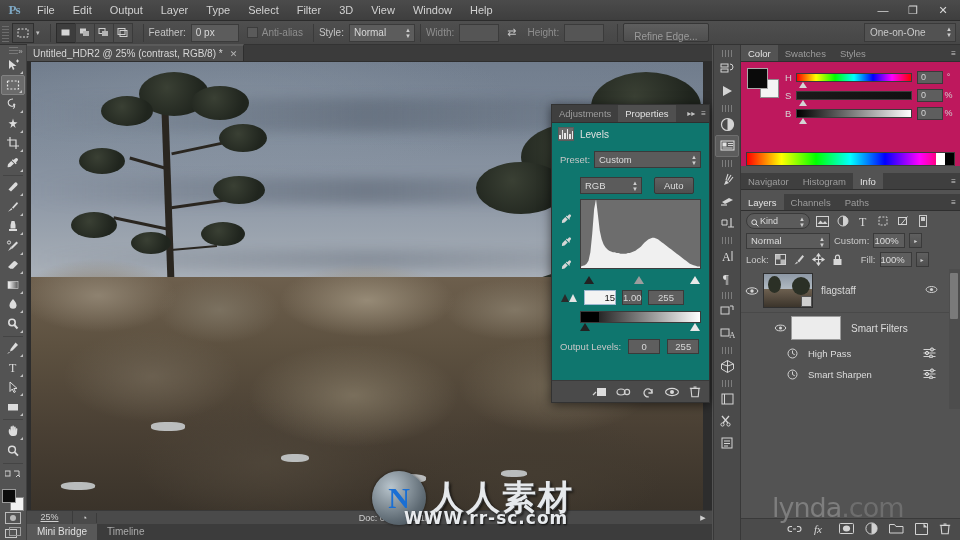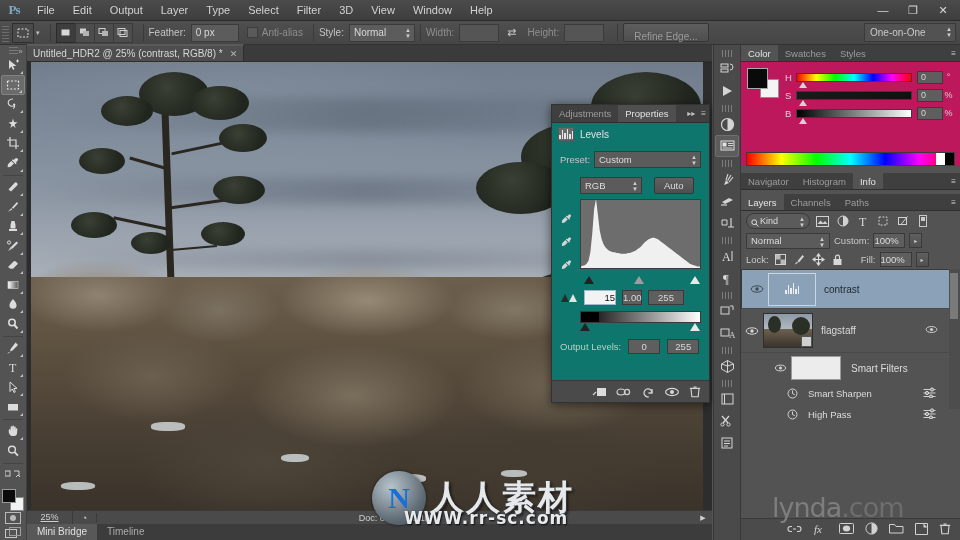--- a/index.html
+++ b/index.html
@@ -1084,39 +1084,20 @@
             <path d="M3.5,5 V3.2 a2,2 0 0 1 4,0 V5" fill="none" stroke="#d8d8d8" stroke-width="1.2"></path>
           </svg>
       </span>
       <span class="minilbl" style="margin-left:12px">Fill:</span>
       <span class="pct">100%</span>
       <span class="stepper">▸</span>
     </div>
 
     <div class="layer-list">
 
-      <div class="lrow sel">
-        <span class="eye">
-          <svg width="14" height="10">
-              <ellipse cx="7" cy="5" rx="5.8" ry="3.2" fill="none" stroke="#3c4a57" stroke-width="1"></ellipse>
-              <circle cx="7" cy="5" r="1.7" fill="#3c4a57"></circle>
-            </svg>
-        </span>
-        <span class="thumb-box" style="background:#8ba1b8; border-color:#c9d6e2;">
-          <span class="lvl-icon" style="background:transparent;border:none;height:12px">
-            <i style="height:4px;background:#e8eef4"></i>
-              <i style="height:9px;background:#e8eef4"></i>
-              <i style="height:6px;background:#e8eef4"></i>
-              <i style="height:11px;background:#e8eef4"></i>
-              <i style="height:5px;background:#e8eef4"></i>
-              <i style="height:8px;background:#e8eef4"></i>
-          </span>
-        </span>
-        <span class="lname">contrast</span>
-      </div>
 
       <div class="lrow" style="height:44px">
         <span class="eye">
           <svg width="14" height="10">
               <ellipse cx="7" cy="5" rx="5.8" ry="3.2" fill="none" stroke="#d6d6d6" stroke-width="1"></ellipse>
               <circle cx="7" cy="5" r="1.7" fill="#d6d6d6"></circle>
             </svg>
         </span>
         <span class="thumb-box" style="width:50px;height:35px;position:relative;background:#6a7a86;">
           <i style="position:absolute;left:0;top:0;width:100%;height:48%;background:linear-gradient(#8d98a5,#b3bcc4);"></i>
@@ -1145,49 +1126,49 @@
         <span style="margin-left:10px;font-size:10px;color:#dcdcdc">Smart Filters</span>
       </div>
 
       <div class="filt-row" style="padding-left:46px">
         <span style="width:16px;display:flex;align-items:center">
           <svg width="11" height="11">
               <circle cx="5.5" cy="5.5" r="4.5" fill="none" stroke="#d2d2d2"></circle>
               <path d="M5.5,5.5 L5.5,2.5 M5.5,5.5 L7.8,6.8" stroke="#d2d2d2"></path>
             </svg>
         </span>
+        <span style="margin-left:5px">High Pass</span>
+        <span style="position:absolute;right:24px">
+          <svg width="13" height="11">
+              <path d="M0.5,2.5 h12 M0.5,6 h12 M0.5,9.5 h12" stroke="#d0d0d0"></path>
+              <circle cx="9" cy="2.5" r="1.6" fill="#8a8a8a" stroke="#e0e0e0"></circle>
+              <circle cx="4" cy="6" r="1.6" fill="#8a8a8a" stroke="#e0e0e0"></circle>
+              <circle cx="8" cy="9.5" r="1.6" fill="#8a8a8a" stroke="#e0e0e0"></circle>
+            </svg>
+        </span>
+      </div>
+
+      <div class="filt-row" style="padding-left:46px">
+        <span style="width:16px;display:flex;align-items:center">
+          <svg width="11" height="11">
+              <circle cx="5.5" cy="5.5" r="4.5" fill="none" stroke="#d2d2d2"></circle>
+              <path d="M5.5,5.5 L5.5,2.5 M5.5,5.5 L7.8,6.8" stroke="#d2d2d2"></path>
+            </svg>
+        </span>
         <span style="margin-left:5px">Smart Sharpen</span>
         <span style="position:absolute;right:24px">
           <svg width="13" height="11">
               <path d="M0.5,2.5 h12 M0.5,6 h12 M0.5,9.5 h12" stroke="#d0d0d0"></path>
               <circle cx="9" cy="2.5" r="1.6" fill="#8a8a8a" stroke="#e0e0e0"></circle>
               <circle cx="4" cy="6" r="1.6" fill="#8a8a8a" stroke="#e0e0e0"></circle>
               <circle cx="8" cy="9.5" r="1.6" fill="#8a8a8a" stroke="#e0e0e0"></circle>
             </svg>
         </span>
       </div>
 
-      <div class="filt-row" style="padding-left:46px">
-        <span style="width:16px;display:flex;align-items:center">
-          <svg width="11" height="11">
-              <circle cx="5.5" cy="5.5" r="4.5" fill="none" stroke="#d2d2d2"></circle>
-              <path d="M5.5,5.5 L5.5,2.5 M5.5,5.5 L7.8,6.8" stroke="#d2d2d2"></path>
-            </svg>
-        </span>
-        <span style="margin-left:5px">High Pass</span>
-        <span style="position:absolute;right:24px">
-          <svg width="13" height="11">
-              <path d="M0.5,2.5 h12 M0.5,6 h12 M0.5,9.5 h12" stroke="#d0d0d0"></path>
-              <circle cx="9" cy="2.5" r="1.6" fill="#8a8a8a" stroke="#e0e0e0"></circle>
-              <circle cx="4" cy="6" r="1.6" fill="#8a8a8a" stroke="#e0e0e0"></circle>
-              <circle cx="8" cy="9.5" r="1.6" fill="#8a8a8a" stroke="#e0e0e0"></circle>
-            </svg>
-        </span>
-      </div>
-
       <div class="panel-scroll" style="top:0;height:140px">
           <span class="thumb2"></span>
         </div>
     </div>
 
     <div class="layers-footer">
       <span class="lf-ic">
         <svg width="15" height="10">
             <path d="M6,5 h3 M5,2.5 h-1.5 a2.5,2.5 0 0 0 0,5 H5 M10,2.5 h1.5 a2.5,2.5 0 0 1 0,5 H10" fill="none" stroke="#d5d5d5" stroke-width="1.1"></path>
           </svg>

